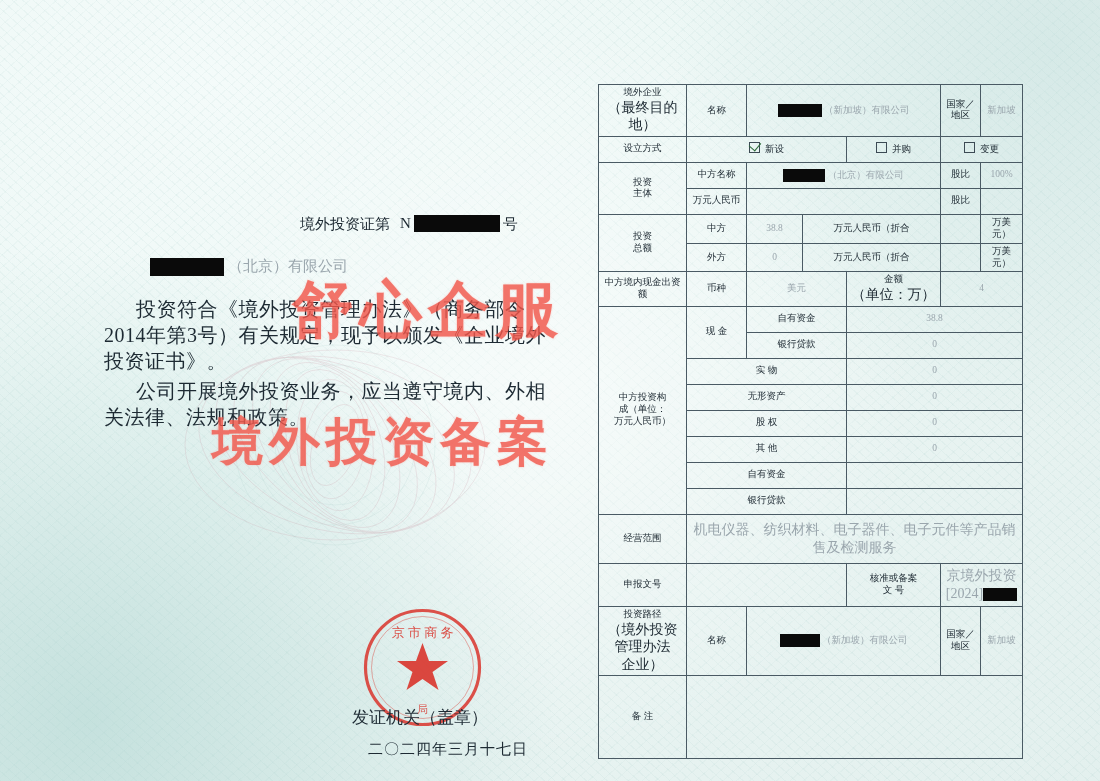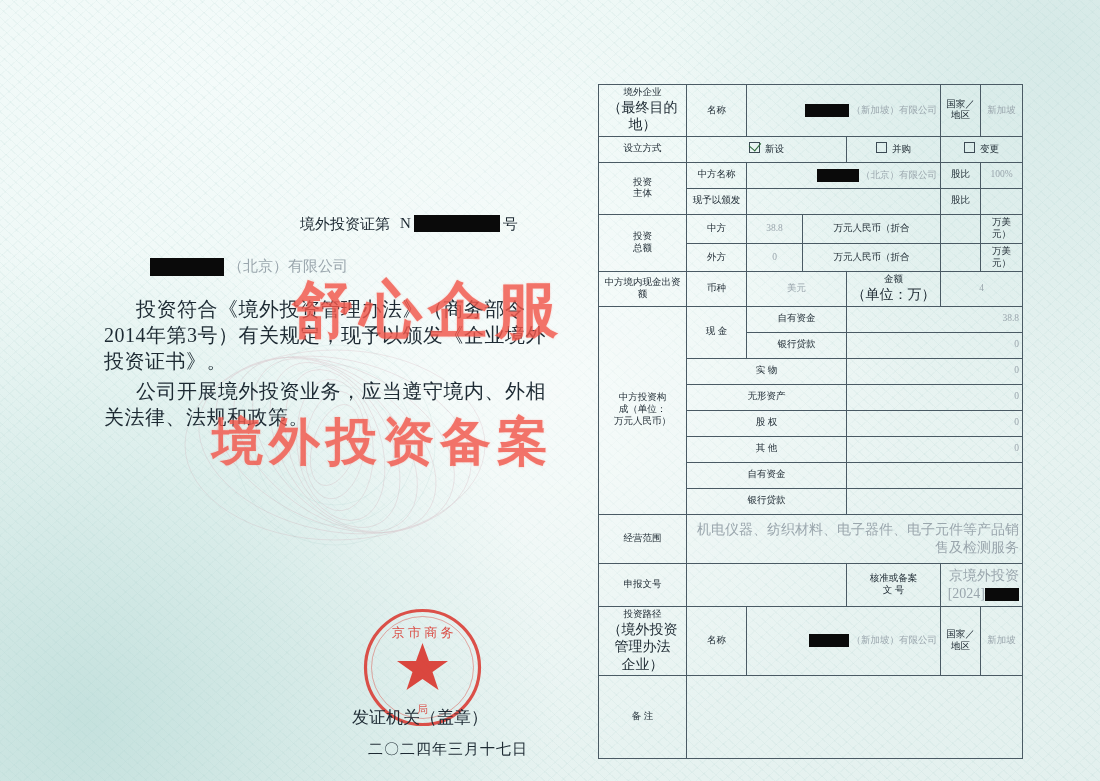--- a/index.html
+++ b/index.html
@@ -148,21 +148,21 @@
     font-family: "Liberation Serif", "DejaVu Serif", serif;
   }
   table.form td {
     border: 1px solid #4a5a64;
     padding: 2px 3px;
     height: 21px;
     vertical-align: middle;
     line-height: 1.25;
   }
   td.lbl { text-align: center; background: transparent; }
-  td.val { text-align: right; padding-left: 6px; }
+  td.val { text-align: center; padding-left: 6px; }
   td.center { text-align: center; }
   .sm { font-size: 14px; }
   .redact-cell {
     display: inline-block;
     background: #0a0a0a;
     height: 13px;
     vertical-align: middle;
   }
   .gray { color: #9aa6ad; }
   .checkbox {
@@ -312,21 +312,21 @@
         <td class="center">中方名称</td>
         <td class="val" colspan="4">
           <span class="redact-cell" style="width:42px"></span>
           <span class="gray">（北京）有限公司</span>
         </td>
         <td class="center">股比</td>
         <td class="center gray">100%</td>
       </tr>
 
       <tr>
-        <td class="center">现予以颁发</td>
+        <td class="center">万元人民币</td>
         <td class="val" colspan="4"></td>
         <td class="center">股比</td>
         <td class="center gray"></td>
       </tr>
 
       <tr>
         <td class="lbl" rowspan="2">
           <div>投资</div>
           <div>总额</div>
         </td>

